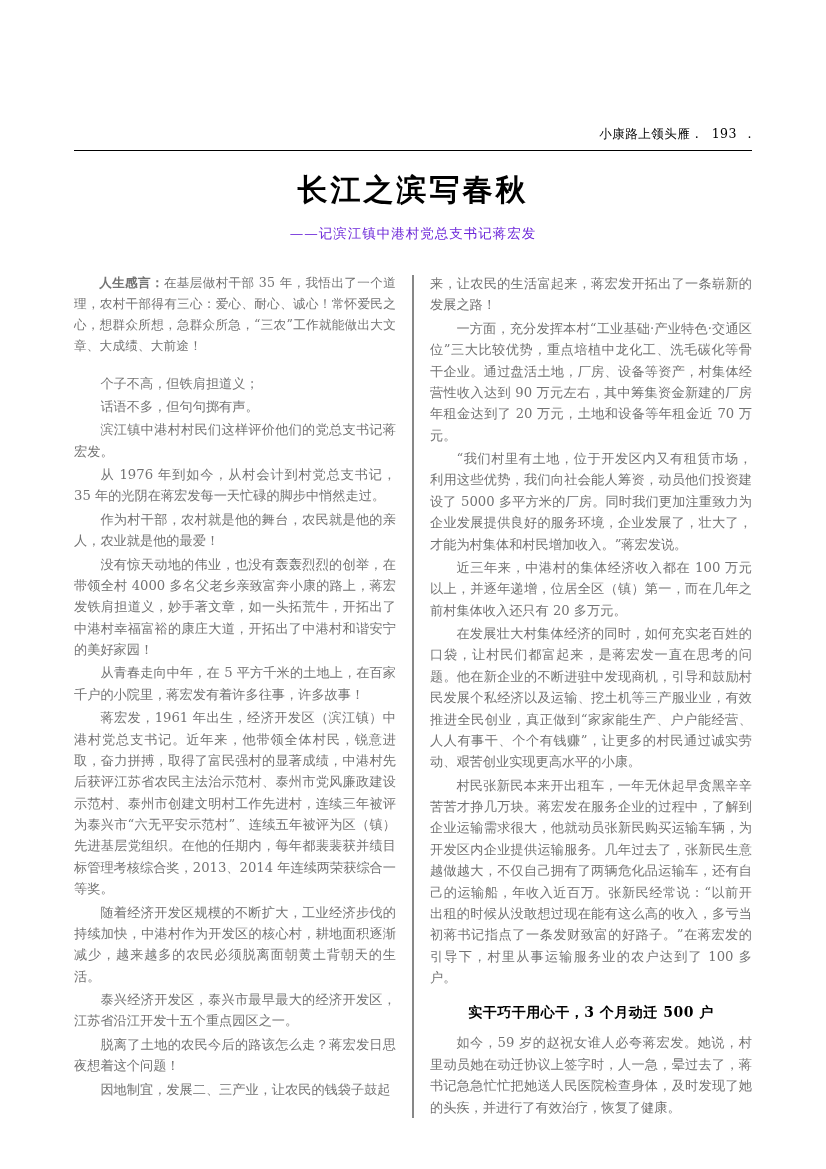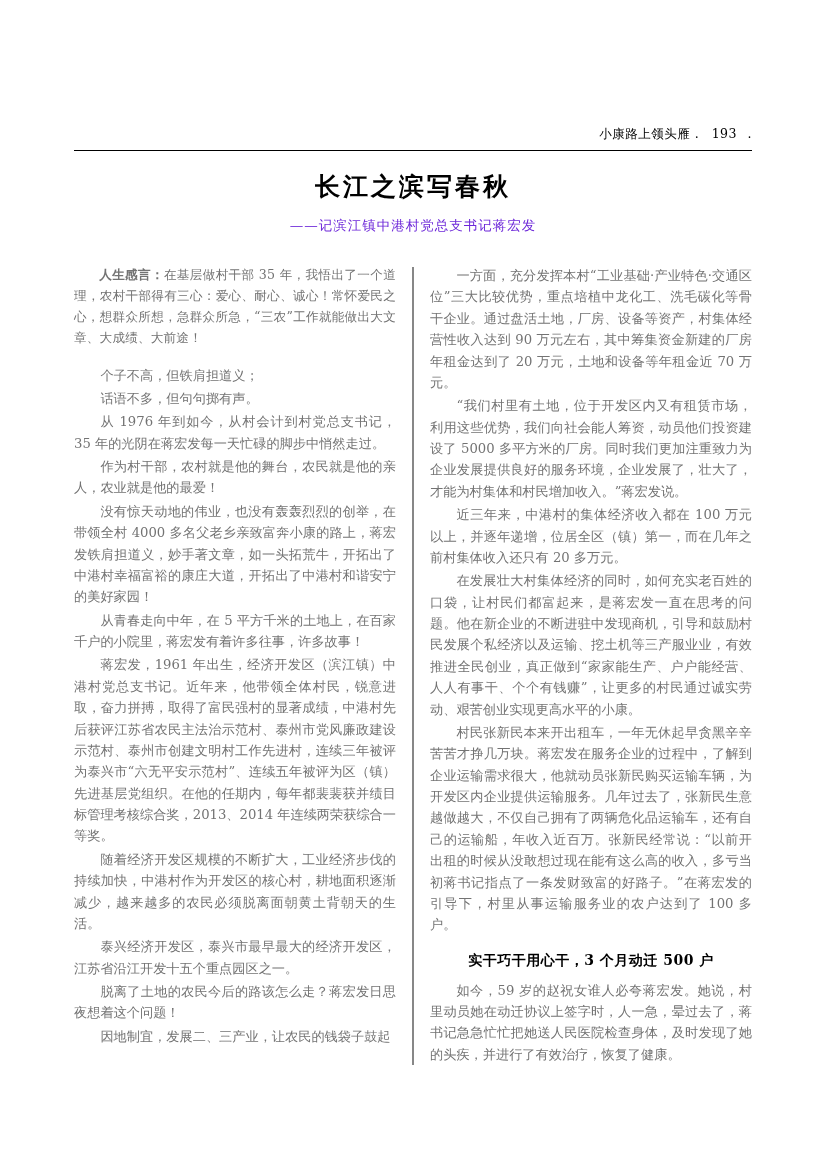--- a/index.html
+++ b/index.html
@@ -43,21 +43,21 @@
     left: 74px;
     right: 74px;
     border-top: 1.6px solid #000;
   }
   
   .title-block {
     margin-top: 50px;
     text-align: center;
   }
   .title {
-    font-size: 25px;
+    font-size: 30px;
     font-weight: bold;
     letter-spacing: 3px;
     font-family: "DejaVu Serif", serif;
     color: #000;
   }
   .subtitle {
     margin-top: 14px;
     font-size: 13.5px;
     letter-spacing: 1px;
     font-family: "DejaVu Serif", serif;
@@ -139,34 +139,36 @@
   <div class="columns">
     <div class="divider"></div>
 
     <div class="col">
       <p class="lead indent"><b>人生感言：</b><span>在基层做村干部 35 年，我悟出了一个道理，农村干部得有三心：爱心、耐心、诚心！常怀爱民之心，想群众所想，急群众所急，“三农”工作就能做出大文章、大成绩、大前途！</span></p>
 
       <div class="spacer-md"></div>
 
       <p class="verse">个子不高，但铁肩担道义；</p>
       <p class="verse">话语不多，但句句掷有声。</p>
+      <p class="indent">滨江镇中港村村民们这样评价他们的党总支书记蒋宏发。</p>
       <p class="indent">从 1976 年到如今，从村会计到村党总支书记，35 年的光阴在蒋宏发每一天忙碌的脚步中悄然走过。</p>
       <p class="indent">作为村干部，农村就是他的舞台，农民就是他的亲人，农业就是他的最爱！</p>
       <p class="indent">没有惊天动地的伟业，也没有轰轰烈烈的创举，在带领全村 4000 多名父老乡亲致富奔小康的路上，蒋宏发铁肩担道义，妙手著文章，如一头拓荒牛，开拓出了中港村幸福富裕的康庄大道，开拓出了中港村和谐安宁的美好家园！</p>
       <p class="indent">从青春走向中年，在 5 平方千米的土地上，在百家千户的小院里，蒋宏发有着许多往事，许多故事！</p>
       <p class="indent">蒋宏发，1961 年出生，经济开发区（滨江镇）中港村党总支书记。近年来，他带领全体村民，锐意进取，奋力拼搏，取得了富民强村的显著成绩，中港村先后获评江苏省农民主法治示范村、泰州市党风廉政建设示范村、泰州市创建文明村工作先进村，连续三年被评为泰兴市“六无平安示范村”、连续五年被评为区（镇）先进基层党组织。在他的任期内，每年都裴裴获并绩目标管理考核综合奖，2013、2014 年连续两荣获综合一等奖。</p>
 
 
       <p class="indent">随着经济开发区规模的不断扩大，工业经济步伐的持续加快，中港村作为开发区的核心村，耕地面积逐渐减少，越来越多的农民必须脱离面朝黄土背朝天的生活。</p>
       <p class="indent">泰兴经济开发区，泰兴市最早最大的经济开发区，江苏省沿江开发十五个重点园区之一。</p>
       <p class="indent">脱离了土地的农民今后的路该怎么走？蒋宏发日思夜想着这个问题！</p>
       <p class="indent">因地制宜，发展二、三产业，让农民的钱袋子鼓起</p>
     </div>
 
     <div class="col">
+      <p class="noindent">来，让农民的生活富起来，蒋宏发开拓出了一条崭新的发展之路！</p>
       <p class="indent">一方面，充分发挥本村“工业基础·产业特色·交通区位”三大比较优势，重点培植中龙化工、洗毛碳化等骨干企业。通过盘活土地，厂房、设备等资产，村集体经营性收入达到 90 万元左右，其中筹集资金新建的厂房年租金达到了 20 万元，土地和设备等年租金近 70 万元。</p>
       <p class="indent">“我们村里有土地，位于开发区内又有租赁市场，利用这些优势，我们向社会能人筹资，动员他们投资建设了 5000 多平方米的厂房。同时我们更加注重致力为企业发展提供良好的服务环境，企业发展了，壮大了，才能为村集体和村民增加收入。”蒋宏发说。</p>
       <p class="indent">近三年来，中港村的集体经济收入都在 100 万元以上，并逐年递增，位居全区（镇）第一，而在几年之前村集体收入还只有 20 多万元。</p>
       <p class="indent">在发展壮大村集体经济的同时，如何充实老百姓的口袋，让村民们都富起来，是蒋宏发一直在思考的问题。他在新企业的不断进驻中发现商机，引导和鼓励村民发展个私经济以及运输、挖土机等三产服业业，有效推进全民创业，真正做到“家家能生产、户户能经营、人人有事干、个个有钱赚”，让更多的村民通过诚实劳动、艰苦创业实现更高水平的小康。</p>
       <p class="indent">村民张新民本来开出租车，一年无休起早贪黑辛辛苦苦才挣几万块。蒋宏发在服务企业的过程中，了解到企业运输需求很大，他就动员张新民购买运输车辆，为开发区内企业提供运输服务。几年过去了，张新民生意越做越大，不仅自己拥有了两辆危化品运输车，还有自己的运输船，年收入近百万。张新民经常说：“以前开出租的时候从没敢想过现在能有这么高的收入，多亏当初蒋书记指点了一条发财致富的好路子。”在蒋宏发的引导下，村里从事运输服务业的农户达到了 100 多户。</p>
 
       <div class="subhead">实干巧干用心干，3 个月动迁 500 户</div>
 
       <p class="indent">如今，59 岁的赵祝女谁人必夸蒋宏发。她说，村里动员她在动迁协议上签字时，人一急，晕过去了，蒋书记急急忙忙把她送人民医院检查身体，及时发现了她的头疾，并进行了有效治疗，恢复了健康。</p>
     </div>

